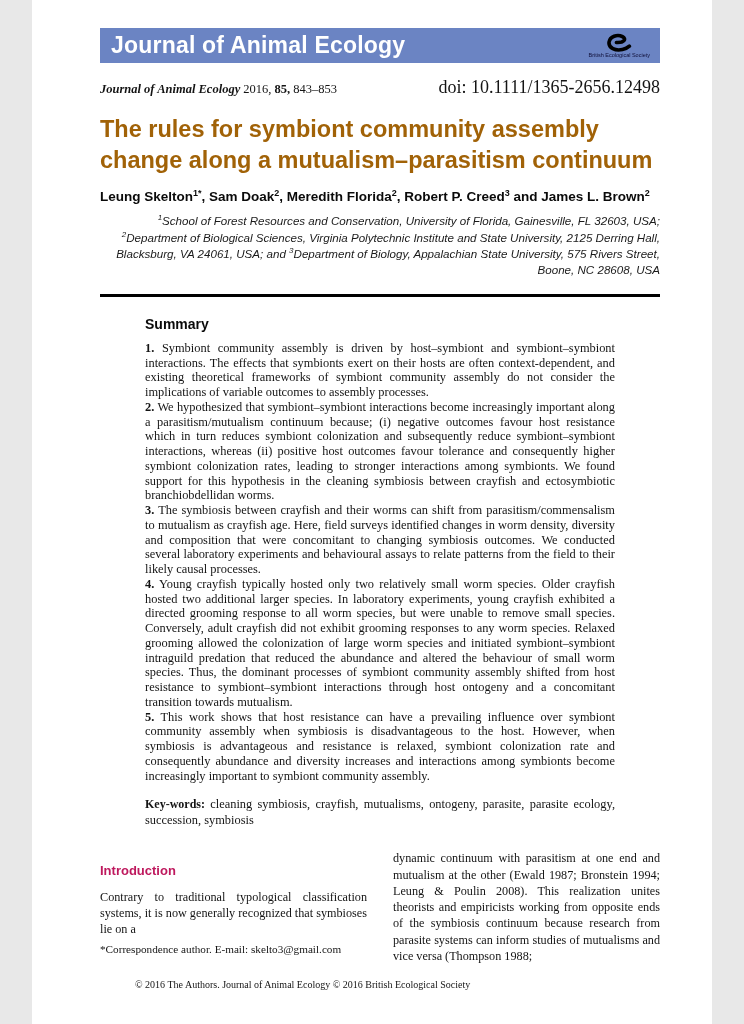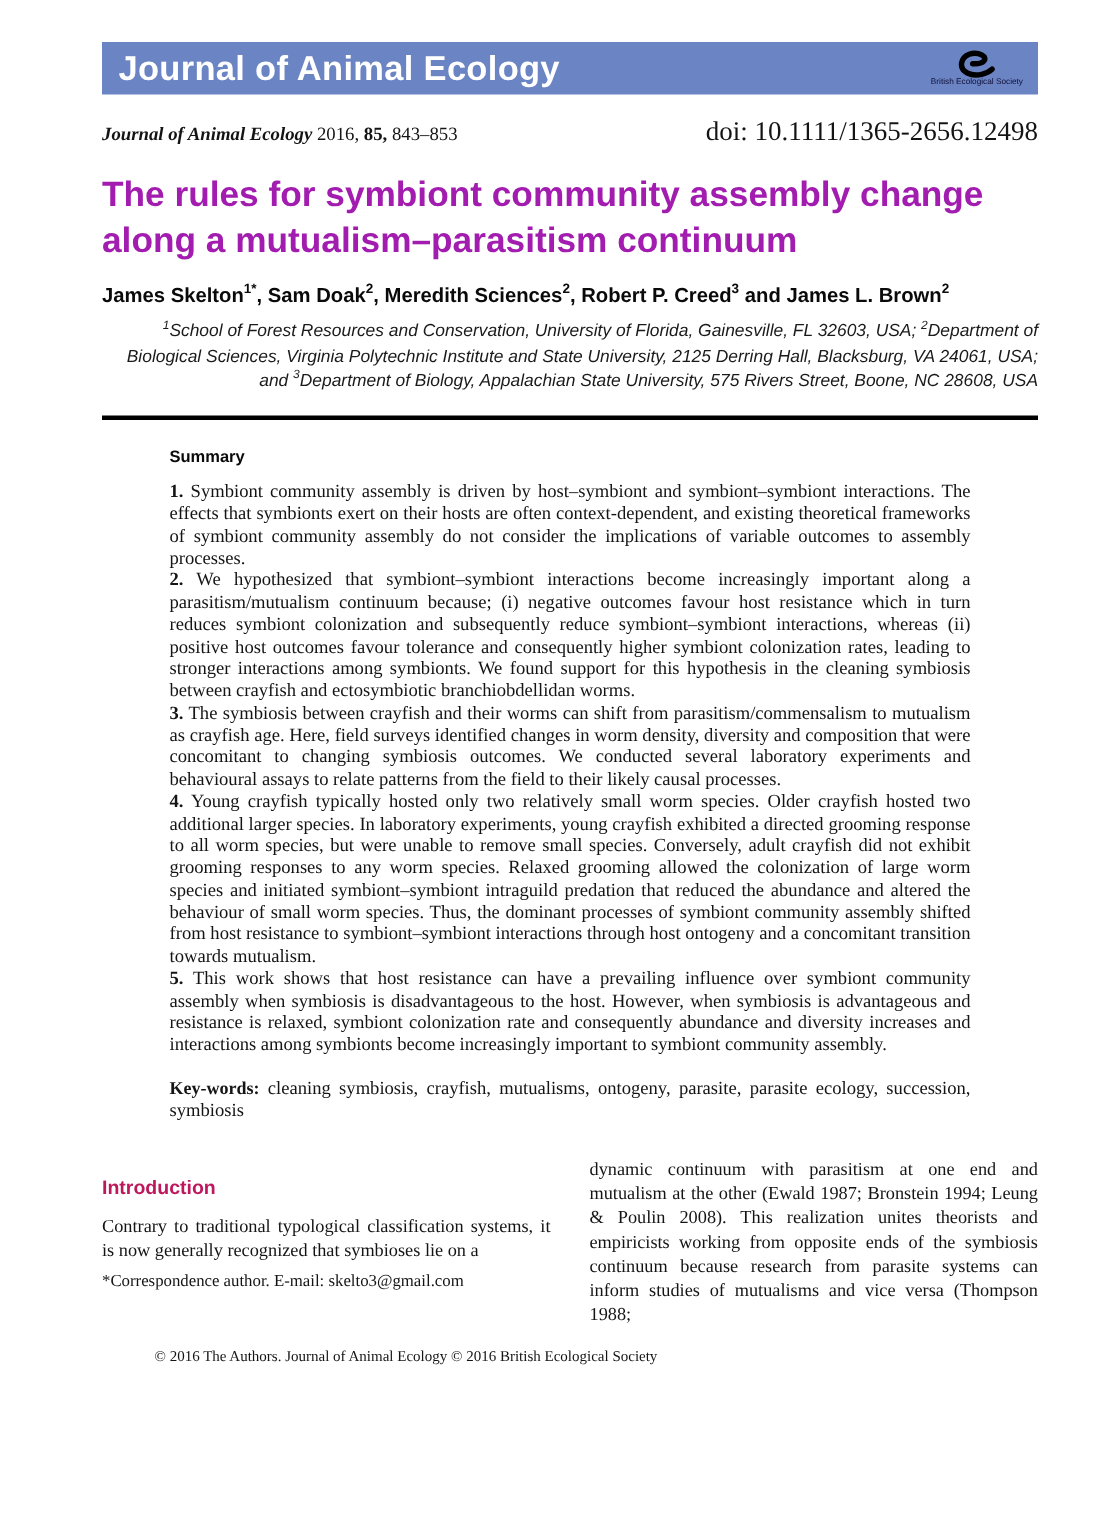--- a/index.html
+++ b/index.html
@@ -1,19 +1,19 @@
 <!DOCTYPE html>
 <html><head>
 <meta charset="utf-8">
 <style>
   * { box-sizing: border-box; }
   html, body { margin: 0; padding: 0; background: #e8e8e8; }
   .page {
     position: relative;
-    width: 744px;
+    width: 680px;
     height: 1024px;
     margin: 0 auto;
     background: #ffffff;
     font-family: "Liberation Serif", serif;
     color: #141414;
     padding: 28px 52px 0 68px;
   }
   
   .banner {
     height: 35px;
@@ -52,21 +52,21 @@
   .cit-vol { font-weight: bold; font-family: Liberation Serif, serif; }
   .doi { font-size: 18px; }
   
   .title {
     font-family: "Liberation Sans", sans-serif;
     font-size: 23.5px;
     font-weight: bold;
     line-height: 1.3;
     margin: 16px 0 0 0;
     max-width: 618px;
-    color: #a21caf;
+    color: #a16207;
   }
   .authors {
     font-family: "Liberation Sans", sans-serif;
     font-size: 13.5px;
     font-weight: bold;
     margin-top: 14px;
     color: #0a0a0a;
   }
   .authors sup { font-size: 9px; line-height: 0; }
   .affiliations {
@@ -81,21 +81,21 @@
   .affiliations sup { font-size: 8px; line-height: 0; }
   .thick-rule {
     border: none;
     border-top: 3px solid #000;
     margin: 15px 0 0 0;
   }
   
   .summary-block { padding: 19px 45px 0 45px; }
   .summary-heading {
     font-family: "Liberation Sans", sans-serif;
-    font-size: 11px;
+    font-size: 14px;
     font-weight: bold;
     margin: 0 0 9px 0;
     color: #0a0a0a;
   }
   .sum-item {
     font-size: 12.4px;
     line-height: 1.19;
     text-align: justify;
     margin: 0;
   }
@@ -144,21 +144,21 @@
     </div>
   </div>
 
   <div class="meta-row">
     <div class="citation"><span class="cit-journal">Journal of Animal Ecology</span><span> 2016, </span><span class="cit-vol">85,</span><span> 843–853</span></div>
     <div class="doi">doi: 10.1111/1365-2656.12498</div>
   </div>
 
   <h1 class="title">The rules for symbiont community assembly change along a mutualism–parasitism continuum</h1>
 
-  <div class="authors"><span><span>James Skelton</span><sup>1*</sup></span><span><span>, Sam Doak</span><sup>2</sup></span><span><span>, Meredith Sciences</span><sup>2</sup></span><span><span>, Robert P. Creed</span><sup>3</sup></span><span><span> and James L. Brown</span><sup>2</sup></span></div>
+  <div class="authors"><span><span>Leung Skelton</span><sup>1*</sup></span><span><span>, Sam Doak</span><sup>2</sup></span><span><span>, Meredith Florida</span><sup>2</sup></span><span><span>, Robert P. Creed</span><sup>3</sup></span><span><span> and James L. Brown</span><sup>2</sup></span></div>
 
   <p class="affiliations"><sup>1</sup><span>School of Forest Resources and Conservation, University of Florida, Gainesville, FL 32603, USA; </span><sup>2</sup><span>Department of Biological Sciences, Virginia Polytechnic Institute and State University, 2125 Derring Hall, Blacksburg, VA 24061, USA; and </span><sup>3</sup><span>Department of Biology, Appalachian State University, 575 Rivers Street, Boone, NC 28608, USA</span></p>
 
   <hr class="thick-rule">
 
   <div class="summary-block">
     <h2 class="summary-heading">Summary</h2>
     <p class="sum-item"><span class="sum-num">1.</span> <span>Symbiont community assembly is driven by host–symbiont and symbiont–symbiont interactions. The effects that symbionts exert on their hosts are often context-dependent, and existing theoretical frameworks of symbiont community assembly do not consider the implications of variable outcomes to assembly processes.</span></p>
     <p class="sum-item"><span class="sum-num">2.</span> <span>We hypothesized that symbiont–symbiont interactions become increasingly important along a parasitism/mutualism continuum because; (i) negative outcomes favour host resistance which in turn reduces symbiont colonization and subsequently reduce symbiont–symbiont interactions, whereas (ii) positive host outcomes favour tolerance and consequently higher symbiont colonization rates, leading to stronger interactions among symbionts. We found support for this hypothesis in the cleaning symbiosis between crayfish and ectosymbiotic branchiobdellidan worms.</span></p>
     <p class="sum-item"><span class="sum-num">3.</span> <span>The symbiosis between crayfish and their worms can shift from parasitism/commensalism to mutualism as crayfish age. Here, field surveys identified changes in worm density, diversity and composition that were concomitant to changing symbiosis outcomes. We conducted several laboratory experiments and behavioural assays to relate patterns from the field to their likely causal processes.</span></p>

